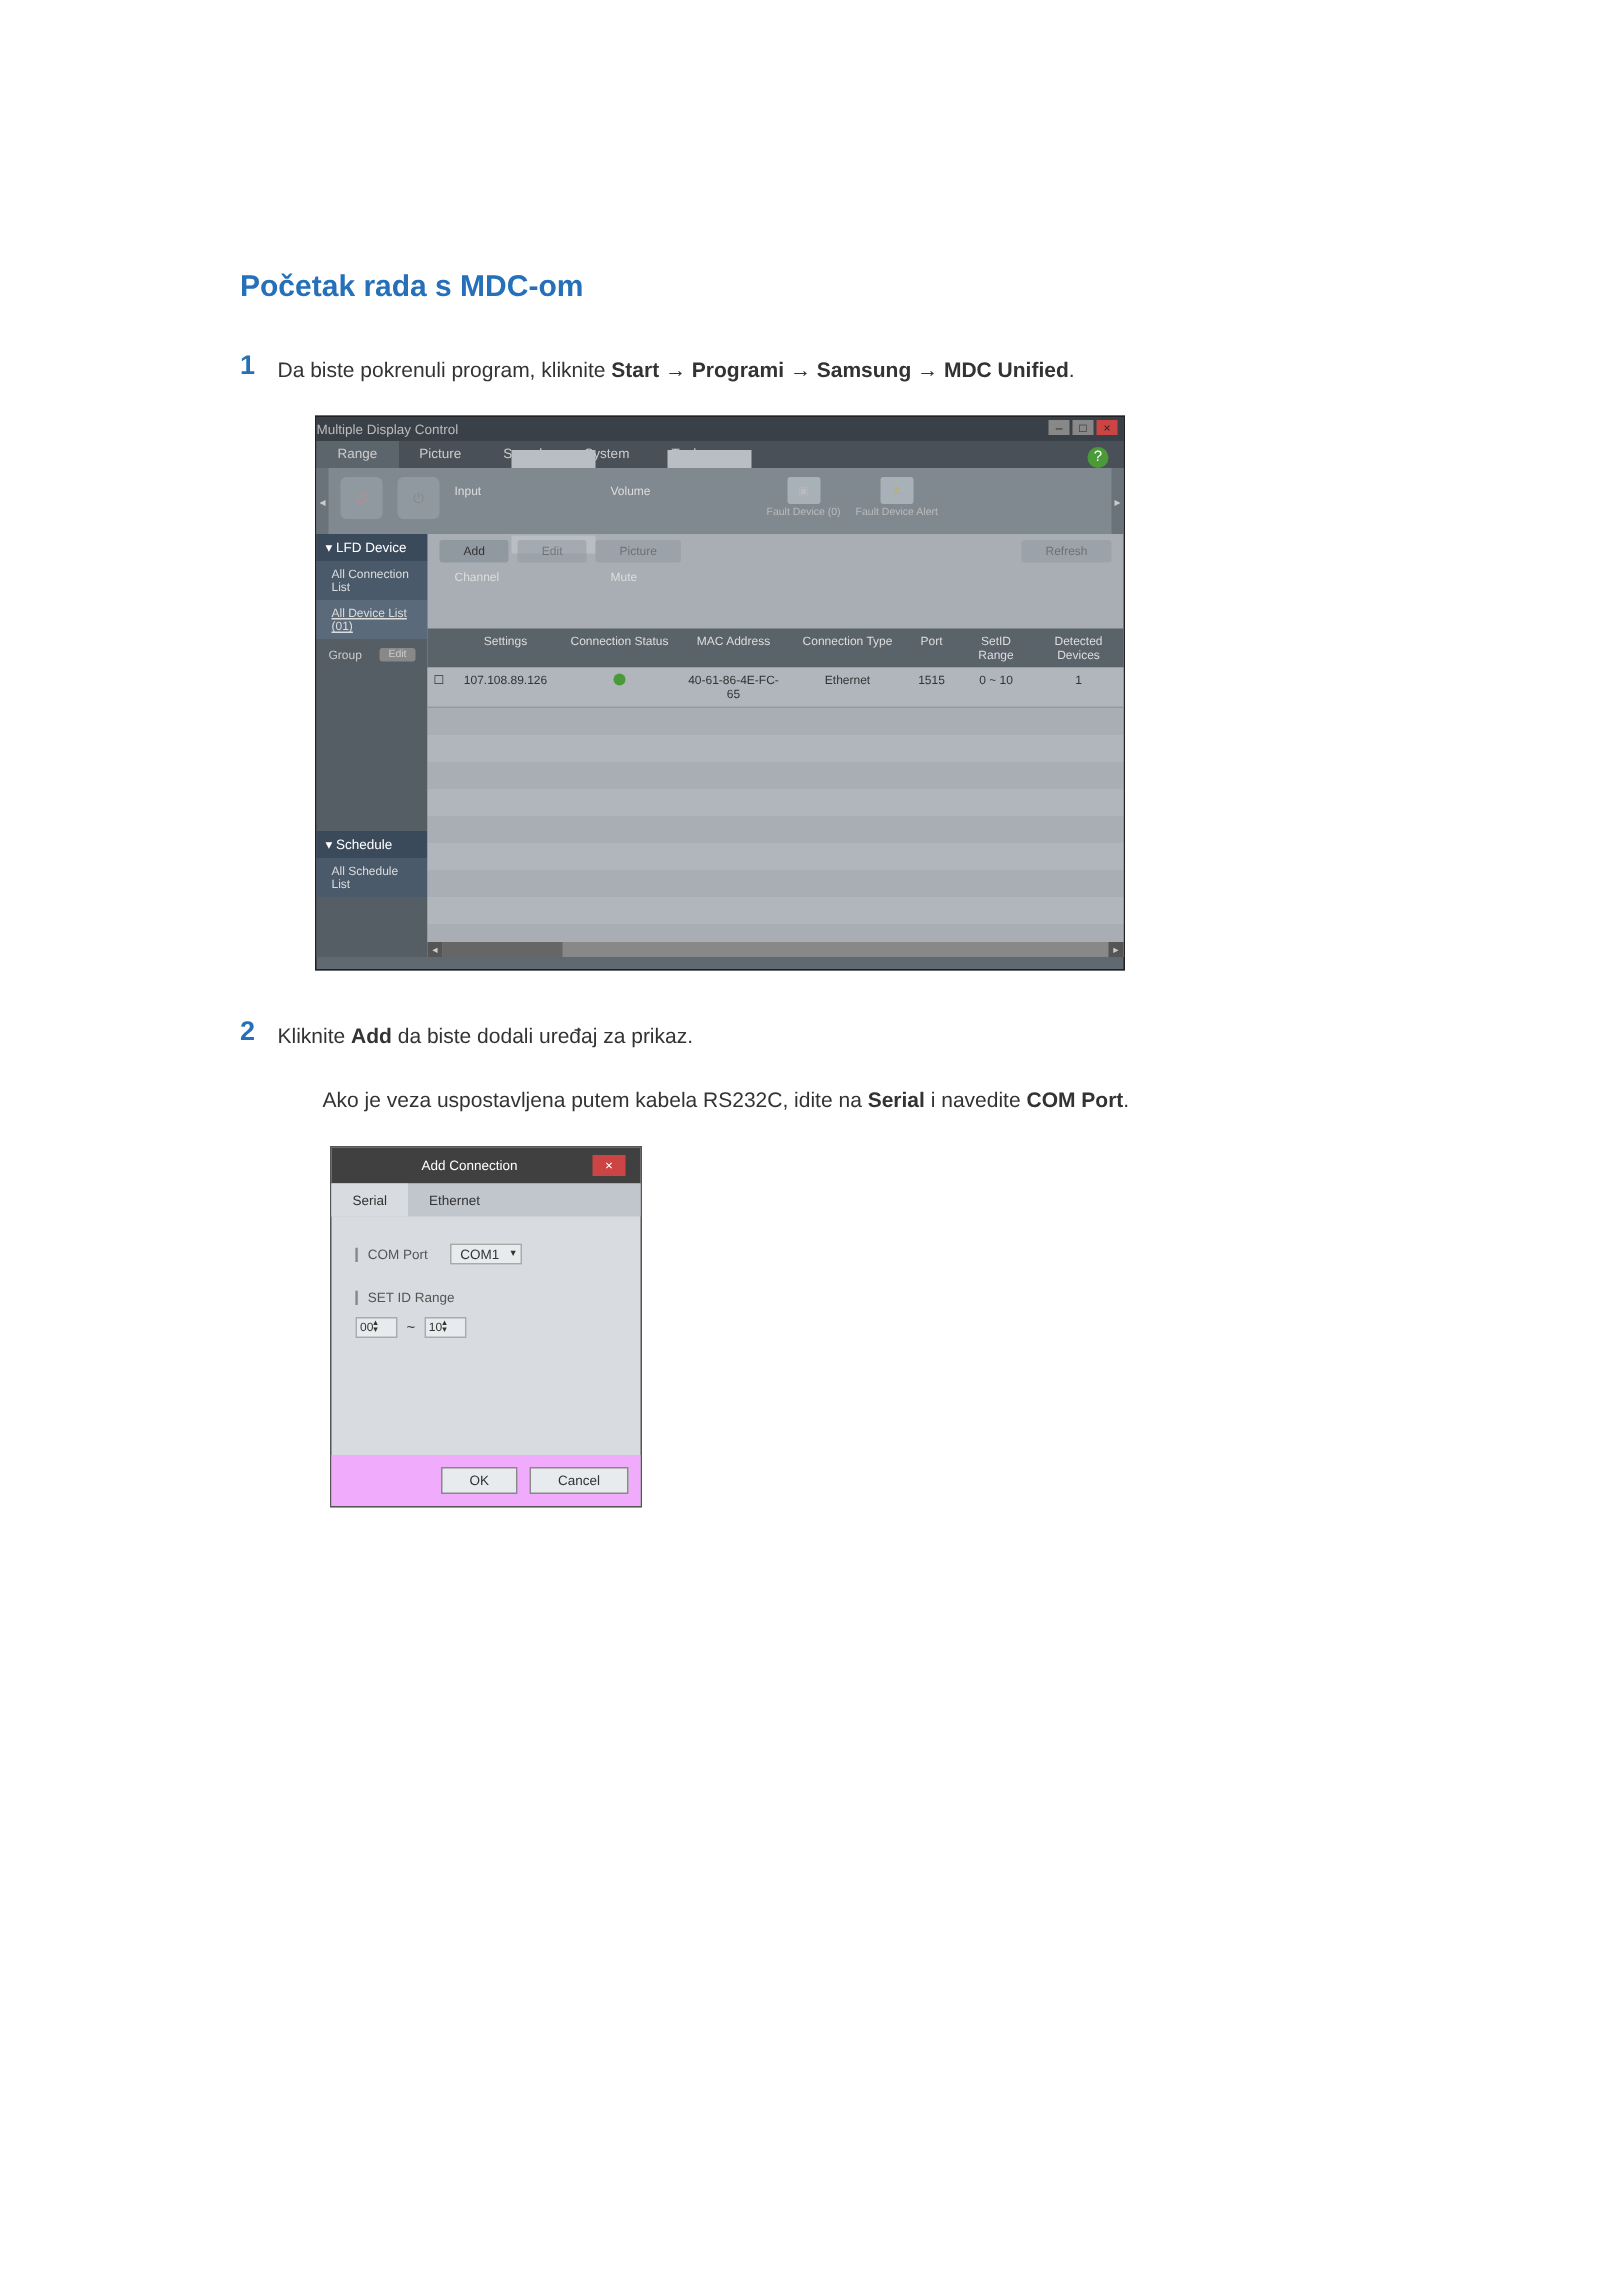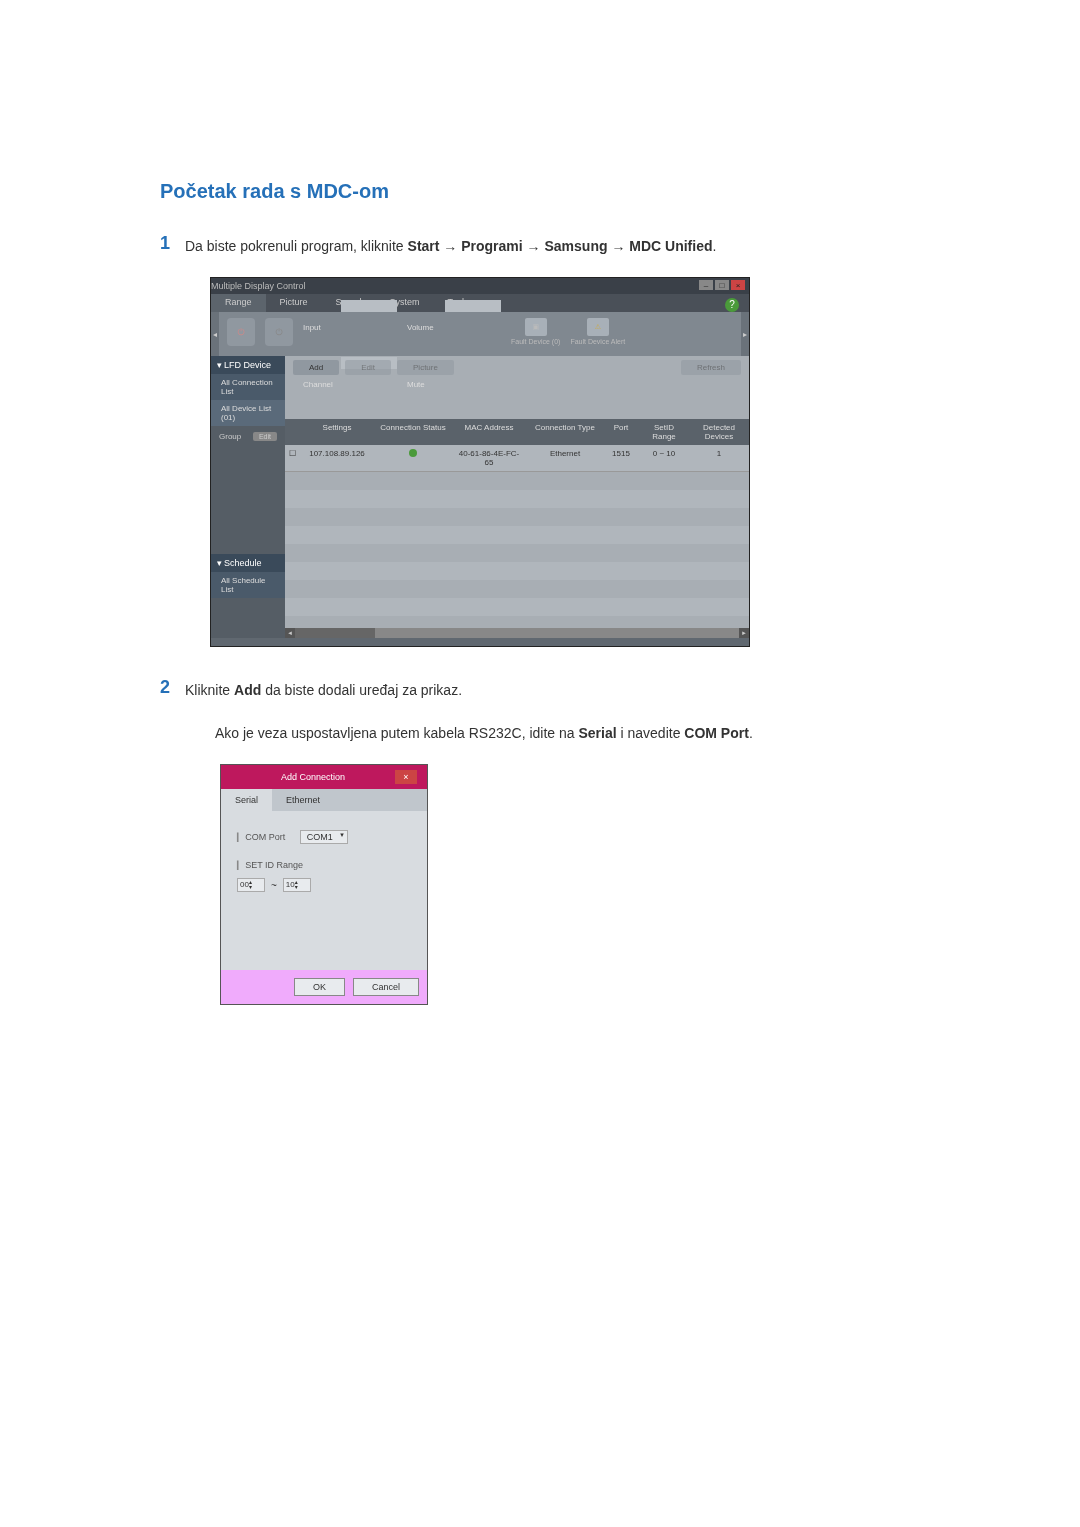--- a/index.html
+++ b/index.html
@@ -62,21 +62,21 @@
     .tb-field-group { display: flex; flex-direction: column; gap: 4px; justify-content: center; }
     .tb-field { display: flex; align-items: center; gap: 4px; }
     .tb-label { color: #ddd; font-size: 8px; width: 34px; margin-top: 44px; }
     .tb-input { width: 56px; height: 12px; background: #b8bec4; }
     .fault-icon { display: flex; flex-direction: column; align-items: center; gap: 2px; font-size: 7px; color: #bbb; }
     .fault-icon .icon-box { width: 22px; height: 18px; background: #a8b0b8; display: flex; align-items: center; justify-content: center; border-radius: 2px; }
     .mdc-body { display: flex; height: 282px; }
     .mdc-side { width: 100px; background: #555d65; display: flex; flex-direction: column; }
     .side-section { background: #3a4a5a; color: #fff; padding: 4px 6px; font-size: 9px; }
     .side-item { background: #4a5a6a; color: #ddd; padding: 4px 10px; font-size: 8px; }
-    .side-item.sel { background: #5a6a7a; }
+    .side-item.sel { background: #5a6a7a; text-decoration: underline; }
     .side-row { display: flex; justify-content: space-between; padding: 6px 8px; font-size: 8px; }
     .side-btn { background: #888; padding: 1px 6px; font-size: 7px; border-radius: 2px; }
     .side-spacer { flex: 1; }
     .mdc-main { flex: 1; background: #a8aeb4; display: flex; flex-direction: column; }
     .main-bar { display: flex; justify-content: space-between; padding: 4px 8px; }
     .main-btn { background: #9098a0; padding: 3px 16px; font-size: 8px; color: #333; border-radius: 2px; }
     .main-btn.dim { opacity: 0.5; }
     .data-header { display: flex; background: #5a626a; color: #ddd; font-size: 8px; margin-top: 40px; }
     .dh-cell { padding: 4px 4px; text-align: center; }
     .data-row { display: flex; background: #b0b6bc; color: #333; font-size: 8px; border-bottom: 1px solid #999; }
@@ -88,21 +88,21 @@
     .sb-arr { width: 10px; background: #555; color: #ccc; font-size: 7px; display: flex; align-items: center; justify-content: center; }
     
     
     .add-dialog {
       width: 208px;
       background: #d8dce0;
       border: 1px solid #555;
       font-size: 10px;
       color: #333;
     }
-    .ad-title { background: #be185d; color: #fff; padding: 5px 10px; display: flex; justify-content: space-between; align-items: center; font-size: 9px; }
+    .ad-title { background: #404040; color: #fff; padding: 5px 10px; display: flex; justify-content: space-between; align-items: center; font-size: 9px; }
     .ad-close { background: #c44; color: #fff; width: 22px; height: 14px; text-align: center; font-size: 9px; line-height: 14px; }
     .ad-tabs { display: flex; background: #c0c6cc; }
     .ad-tab { padding: 6px 14px; font-size: 9px; }
     .ad-tab.active { background: #d8dce0; }
     .ad-body { padding: 20px 16px 60px 16px; }
     .ad-row { margin-bottom: 18px; }
     .ad-label { display: inline-block; width: 60px; font-size: 9px; color: #555; }
     .ad-label::before { content: "▎"; color: #888; font-size: 8px; margin-right: 2px; }
     .ad-select { background: #e8ebee; border: 1px solid #aaa; padding: 1px 14px 1px 6px; font-size: 9px; position: relative; }
     .ad-select::after { content: "▾"; position: absolute; right: 3px; font-size: 7px; }

